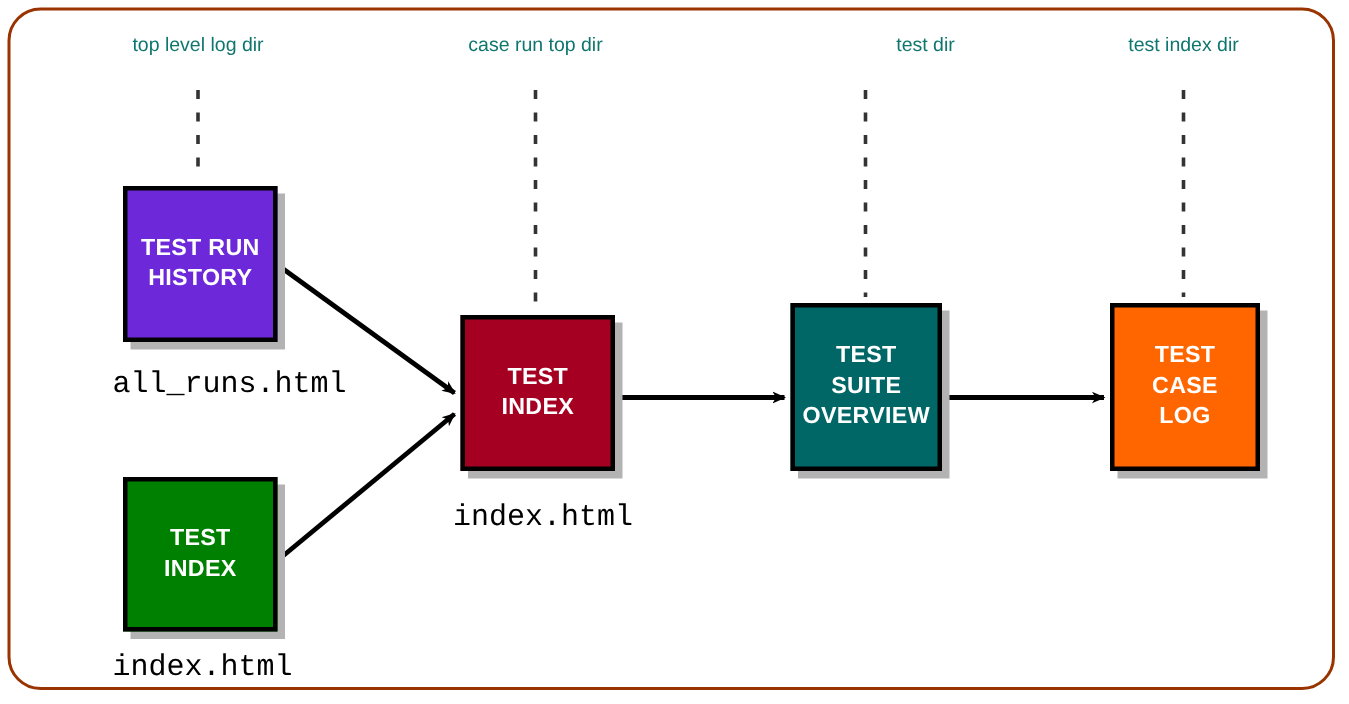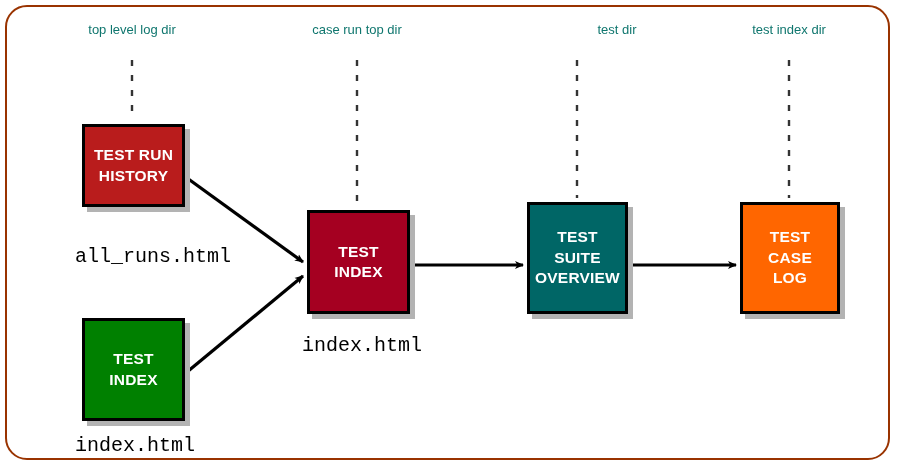--- a/index.html
+++ b/index.html
@@ -108,21 +108,21 @@
 
     <line x1="187" y1="178" x2="303" y2="262" stroke="#000000" stroke-width="3.2" marker-end="url(#arrowhead)"></line>
 
     <line x1="187" y1="372" x2="303" y2="276" stroke="#000000" stroke-width="3.2" marker-end="url(#arrowhead)"></line>
 
     <line x1="412" y1="265" x2="523" y2="265" stroke="#000000" stroke-width="3.2" marker-end="url(#arrowhead)"></line>
 
     <line x1="630" y1="265" x2="736" y2="265" stroke="#000000" stroke-width="3.2" marker-end="url(#arrowhead)"></line>
   </svg>
 
-  <div class="node" style="left:82px; top:124px; width:103px; height:83px; background:#b91c1c;">
+  <div class="node" style="left:82px; top:124px; width:103px; height:104px; background:#6d28d9;">
     <span class="node-label">TEST RUN
 HISTORY</span>
   </div>
 
   <div class="node" style="left:82px; top:318px; width:103px; height:103px; background:#008000;">
     <span class="node-label">TEST
 INDEX</span>
   </div>
 
   <div class="node" style="left:307px; top:210px; width:103px; height:104px; background:#A50021;">

